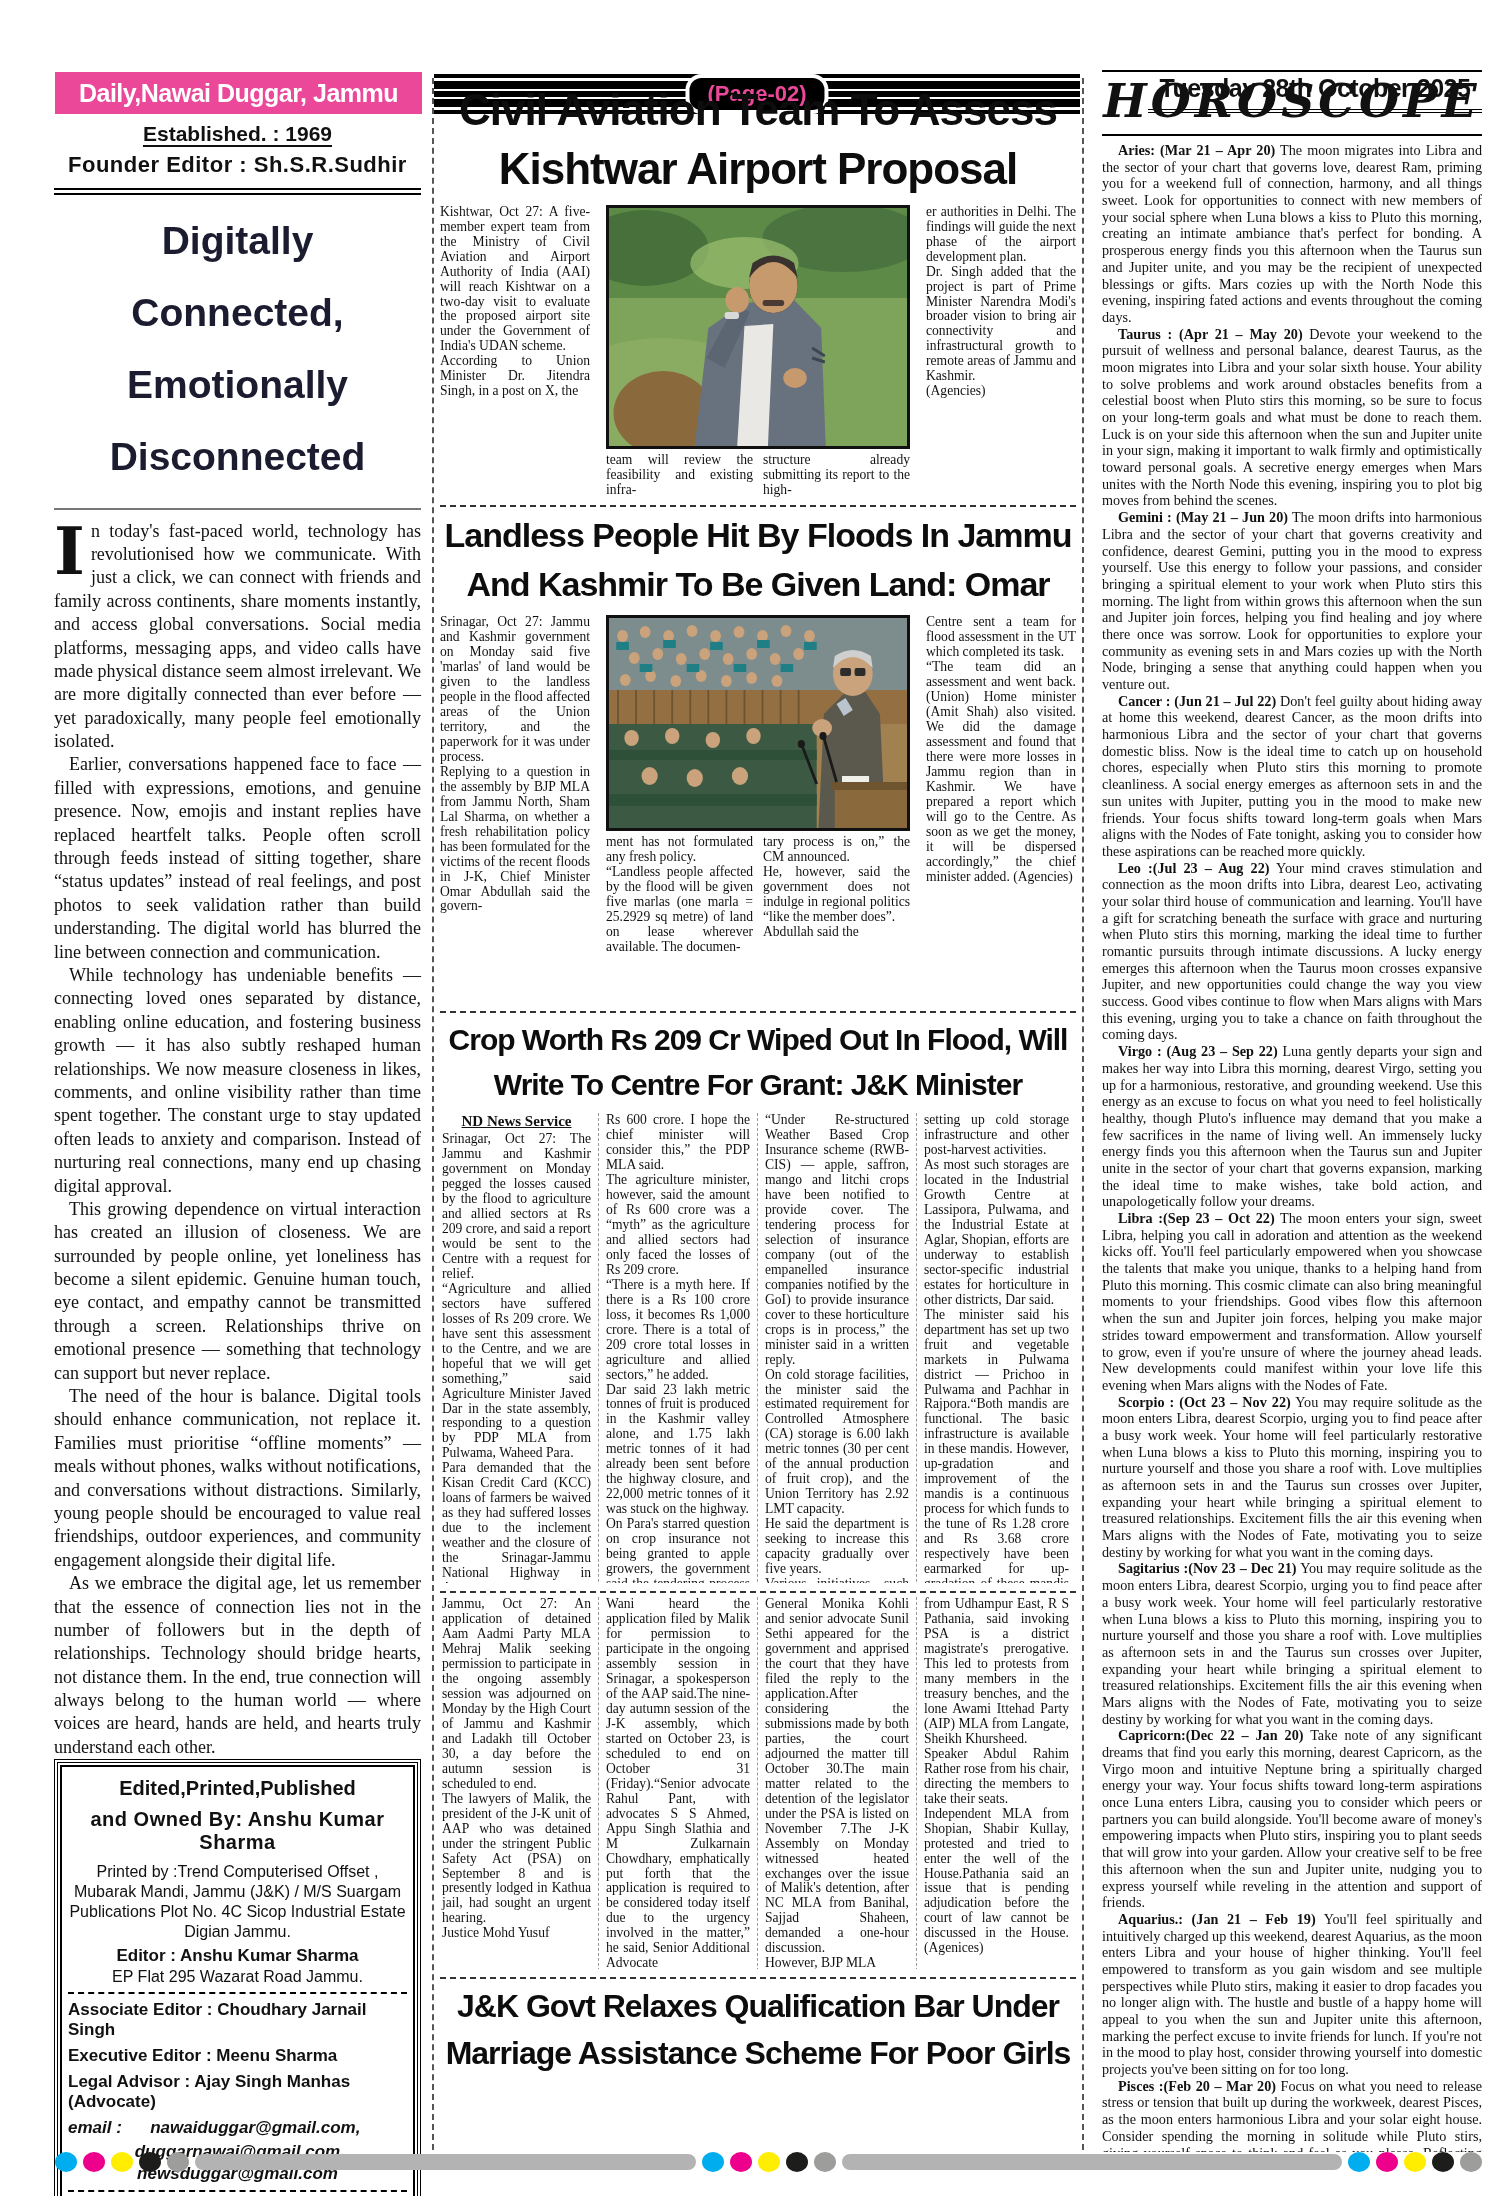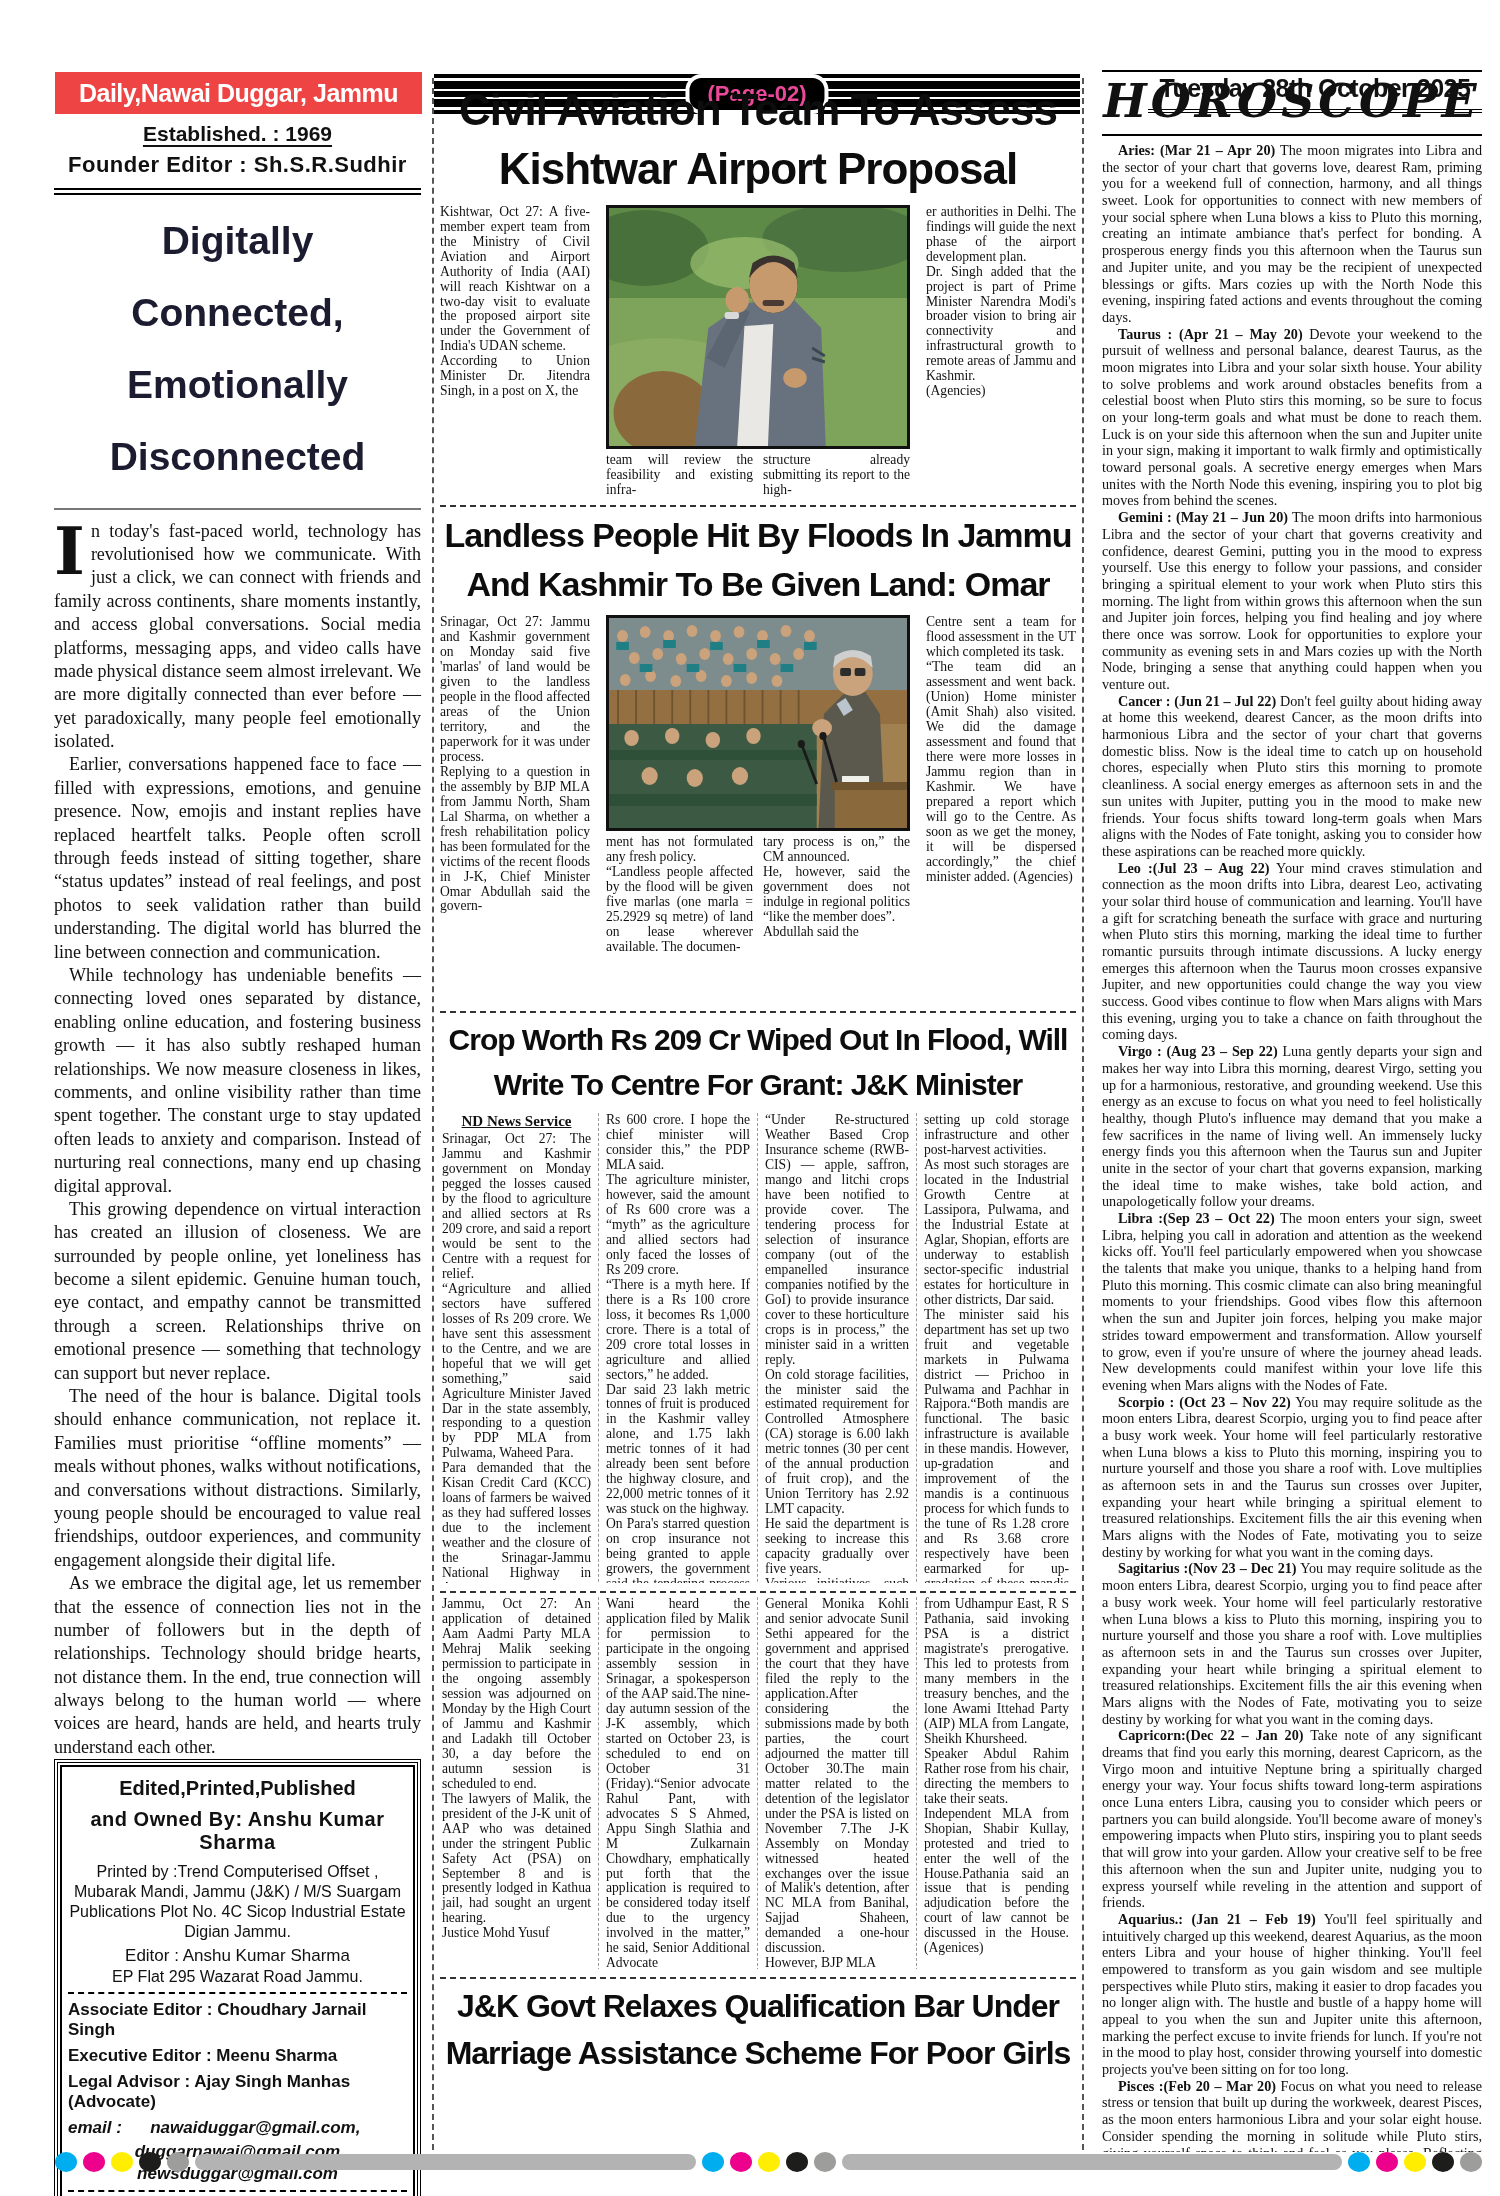--- a/index.html
+++ b/index.html
@@ -1,19 +1,19 @@
 <!DOCTYPE html>
 <html><head>
 <meta charset="utf-8">
 <style>
   html,body{margin:0;padding:0;background:#e8e8e8;}
   .page{position:relative;width:1500px;height:2196px;background:#ffffff;overflow:hidden;
         font-family:"Liberation Serif", serif;color:#111;}
   
-  .masthead-box{position:absolute;left:55px;top:72px;width:367px;height:42px;background:#ef4444;
+  .masthead-box{position:absolute;left:55px;top:72px;width:367px;height:42px;background:#ec4899;
     color:#fff;font-family:"Liberation Sans",sans-serif;font-weight:bold;font-size:25px;
     display:flex;align-items:center;justify-content:center;letter-spacing:-0.5px;}
   .pagebars{position:absolute;left:434px;top:74px;width:646px;height:40px;
     background:linear-gradient(to bottom,#000 0 4px,#fff 4px 7px,#000 7px 15px,#fff 15px 17px,#000 17px 23px,#fff 23px 25px,#000 25px 33px,#fff 33px 36px,#000 36px 40px);}
   .page-pill{position:absolute;left:50%;top:50%;transform:translate(-50%,-50%);
     background:#000;color:#ec4899;font-family:"Liberation Sans",sans-serif;font-weight:bold;
     font-size:22px;padding:3px 18px;border-radius:12px;box-shadow:0 0 0 4px #fff;white-space:nowrap;}
   .date-box{position:absolute;left:1148px;top:74px;width:334px;font-family:"Liberation Sans",sans-serif;
     font-weight:bold;font-size:25px;text-align:center;border-bottom:4px double #000;padding-bottom:6px;letter-spacing:-0.5px;}
   
@@ -26,21 +26,21 @@
     text-align:center;color:#1c1c30;margin:10px 0 0;border-bottom:2px solid #777;padding-bottom:14px;}
   .ed-body{margin-top:10px;font-size:18px;line-height:1.3;text-align:justify;}
   .ed-body p{margin:0;text-indent:15px;}
   .ed-body p.first{text-indent:0;}
   .dropcap{float:left;font-size:66px;line-height:0.82;font-weight:bold;padding:4px 6px 0 0;font-family:"DejaVu Serif",serif;}
   .imprint{margin-top:auto;border:4px double #000;outline:2px solid #000;outline-offset:-8px;
     padding:14px 10px 10px;font-family:"Liberation Sans",sans-serif;text-align:center;}
   .imprint .b1{font-weight:bold;font-size:20px;margin:0 0 8px;}
   .imprint .b2{font-weight:bold;font-size:20px;margin:0 0 8px;letter-spacing:0.5px;}
   .imprint .pr{font-size:16px;text-align:center;margin:0 0 4px;line-height:1.25;}
-  .imprint .ed{font-weight:normal;font-size:17px;margin:0 0 2px;}
+  .imprint .ed{font-weight:bold;font-size:17px;margin:0 0 2px;}
   .imprint .ep{font-size:16px;margin:0 0 6px;}
   .imprint .dash{border-top:2px dashed #000;margin:6px 0;}
   .imprint .role{font-weight:bold;font-size:17px;text-align:left;margin:6px 0;}
   .imprint .email-row{font-style:italic;font-weight:bold;font-size:17px;text-align:left;margin:4px 0;}
   .imprint .email-c{font-style:italic;font-weight:bold;font-size:17px;margin:2px 0;}
   
   .centercol{position:absolute;left:432px;top:78px;width:652px;height:2072px;overflow:hidden;
     border-left:2px dashed #555;border-right:2px dashed #555;padding:0 6px;box-sizing:border-box;}
   .headline{font-family:"Liberation Sans",sans-serif;font-weight:800;text-align:center;color:#0d0d0d;
     letter-spacing:-1px;margin:2px 0 6px;line-height:1.35;}

